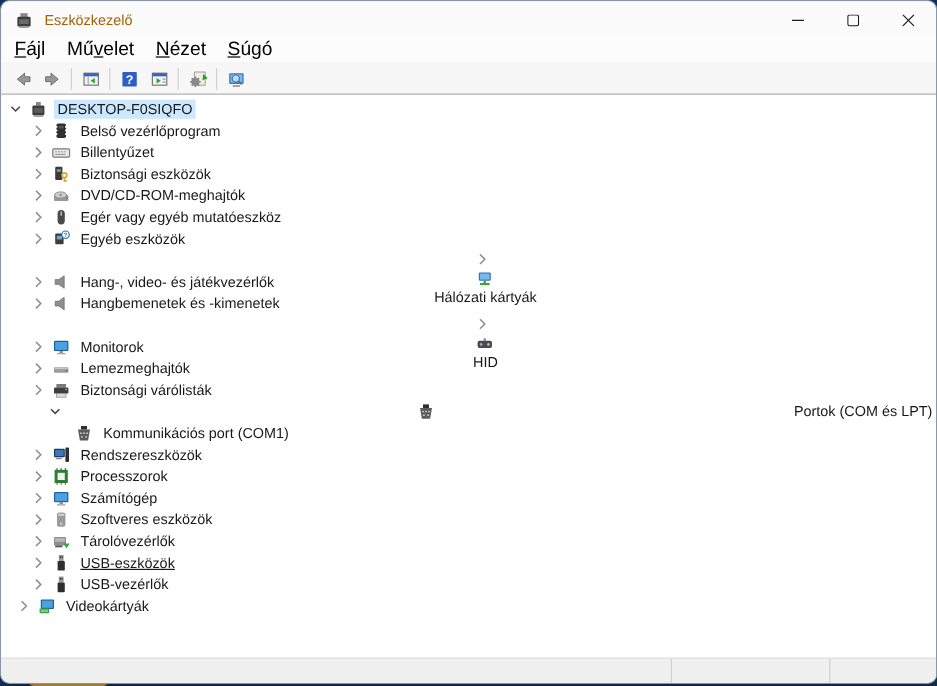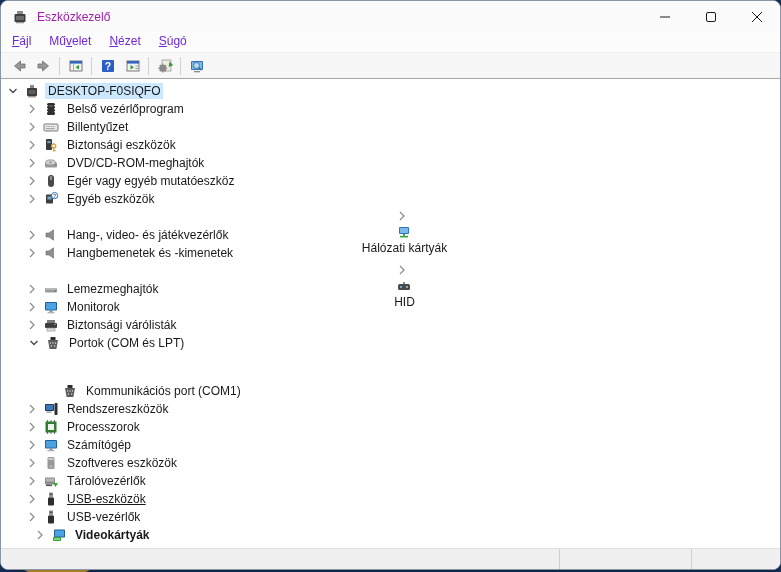--- a/index.html
+++ b/index.html
@@ -19,31 +19,31 @@
     background:#ffffff; border:1px solid #8a97a8; border-radius:8px;
     overflow:hidden; display:flex; flex-direction:column;
     box-shadow:0 6px 18px rgba(0,0,0,.35);
   }
   
   .titlebar {
     height:31px; flex:0 0 31px; background:#fbfbfc;
     display:flex; align-items:center;
   }
   .titlebar .app-icon { margin-left:11px; width:16px; height:16px; flex:0 0 16px; }
-  .titlebar .title { margin-left:9px; font-size:12px; color:#a21caf; }
+  .titlebar .title { margin-left:9px; font-size:12px; color:#a16207; }
   .controls { margin-left:auto; display:flex; height:100%; }
   .ctrl-btn {
     width:46px; height:100%; display:flex; align-items:center; justify-content:center;
     color:#1b1b1b; cursor:default;
   }
   
   .menubar {
     height:21px; flex:0 0 21px; background:#fcfcfc;
-    display:flex; align-items:flex-start; padding-left:2px;
-    border-bottom:1px solid #f0f0f0; font-size:12px; color:#6d28d9;
+    display:flex; align-items:center; padding-left:2px;
+    border-bottom:1px solid #f0f0f0; font-size:16px; color:#000000;
   }
   .menu-item { padding:2px 9px; }
   .menu-item .u { text-decoration:underline; }
   
   .toolbar {
     height:26px; flex:0 0 26px; background:#f7f7f7;
     display:flex; align-items:center; padding-left:5px;
     border-bottom:1px solid #a6a6a6;
   }
   .tb-btn { width:25px; height:22px; display:flex; align-items:center; justify-content:center; }
@@ -373,81 +373,81 @@
         <span class="lbl">HID</span>
       </div>
       <div class="tree-row" style="padding-left: 23px;">
         <span class="twisty">
           <svg width="16" height="16" viewBox="0 0 16 16">
             <path d="M6 4 L10 8 L6 12" fill="none" stroke="#8f8f8f" stroke-width="1.3"></path>
           </svg>
         </span>
         <span class="node-icon">
           <svg width="16" height="16" viewBox="0 0 16 16">
-            <rect x="2" y="7" width="12" height="4.6" rx="1" fill="#9a9a9a"></rect>
-            <rect x="2.4" y="7.3" width="11.2" height="1.4" fill="#c4c4c4"></rect>
-            <circle cx="12.5" cy="10" r=".9" fill="#3aa53a"></circle>
-          </svg>
-        </span>
-        <span class="lbl">Lemezmeghajtók</span>
-      </div>
-      <div class="tree-row" style="padding-left: 23px;">
-        <span class="twisty">
-          <svg width="16" height="16" viewBox="0 0 16 16">
-            <path d="M6 4 L10 8 L6 12" fill="none" stroke="#8f8f8f" stroke-width="1.3"></path>
-          </svg>
-        </span>
-        <span class="node-icon">
-          <svg width="16" height="16" viewBox="0 0 16 16">
             <rect x="2" y="3" width="12" height="8.6" rx="1" fill="#1f5f9e"></rect>
             <rect x="3" y="4" width="10" height="6.6" fill="#4aa3e0"></rect>
             <rect x="6.5" y="11.6" width="3" height="1.5" fill="#8a8a8a"></rect>
             <rect x="4.5" y="13.1" width="7" height="1.2" fill="#ababab"></rect>
           </svg>
         </span>
         <span class="lbl">Monitorok</span>
       </div>
       <div class="tree-row" style="padding-left: 23px;">
         <span class="twisty">
           <svg width="16" height="16" viewBox="0 0 16 16">
             <path d="M6 4 L10 8 L6 12" fill="none" stroke="#8f8f8f" stroke-width="1.3"></path>
           </svg>
         </span>
         <span class="node-icon">
           <svg width="16" height="16" viewBox="0 0 16 16">
+            <rect x="2" y="7" width="12" height="4.6" rx="1" fill="#9a9a9a"></rect>
+            <rect x="2.4" y="7.3" width="11.2" height="1.4" fill="#c4c4c4"></rect>
+            <circle cx="12.5" cy="10" r=".9" fill="#3aa53a"></circle>
+          </svg>
+        </span>
+        <span class="lbl">Lemezmeghajtók</span>
+      </div>
+      <div class="tree-row" style="padding-left: 23px;">
+        <span class="twisty">
+          <svg width="16" height="16" viewBox="0 0 16 16">
+            <path d="M6 4 L10 8 L6 12" fill="none" stroke="#8f8f8f" stroke-width="1.3"></path>
+          </svg>
+        </span>
+        <span class="node-icon">
+          <svg width="16" height="16" viewBox="0 0 16 16">
             <rect x="4" y="3" width="8" height="3" fill="#7a7a7a"></rect>
             <rect x="2" y="6" width="12" height="5" rx="1" fill="#3d3d3d"></rect>
             <circle cx="12" cy="7.5" r=".7" fill="#7fd17f"></circle>
             <rect x="4" y="11" width="8" height="3" fill="#dcdcdc" stroke="#8a8a8a" stroke-width=".6"></rect>
           </svg>
         </span>
         <span class="lbl">Biztonsági várólisták</span>
       </div>
-      <div class="tree-row" style="padding-left: 25px;">
+      <div class="tree-row" style="padding-left: 37px; justify-content: space-between;">
         <span class="twisty">
           <svg width="16" height="16" viewBox="0 0 16 16">
             <path d="M4.5 6 L8 9.5 L11.5 6" fill="none" stroke="#454545" stroke-width="1.3"></path>
           </svg>
         </span>
         <span class="node-icon">
           <svg width="16" height="16" viewBox="0 0 16 16">
             <rect x="5.5" y="2" width="5" height="3" fill="#2e2e2e"></rect>
             <path d="M3 5 h10 l-1.6 9 h-6.8 z" fill="#5c5c5c"></path>
             <g fill="#dddddd">
               <circle cx="5.5" cy="8" r=".7"></circle>
               <circle cx="8" cy="8" r=".7"></circle>
               <circle cx="10.5" cy="8" r=".7"></circle>
               <circle cx="6.3" cy="11" r=".7"></circle>
               <circle cx="9.7" cy="11" r=".7"></circle>
             </g>
           </svg>
         </span>
         <span class="lbl">Portok (COM és LPT)</span>
       </div>
-      <div class="tree-row" style="padding-left: 42px; margin-top: 30px;">
+      <div class="tree-row" style="padding-left: 42px;">
         <span class="twisty"></span>
         <span class="node-icon">
           <svg width="16" height="16" viewBox="0 0 16 16">
             <rect x="5.5" y="2" width="5" height="3" fill="#2e2e2e"></rect>
             <path d="M3 5 h10 l-1.6 9 h-6.8 z" fill="#5c5c5c"></path>
             <g fill="#dddddd">
               <circle cx="5.5" cy="8" r=".7"></circle>
               <circle cx="8" cy="8" r=".7"></circle>
               <circle cx="10.5" cy="8" r=".7"></circle>
               <circle cx="6.3" cy="11" r=".7"></circle>
@@ -567,21 +567,21 @@
         <span class="node-icon">
           <svg width="16" height="16" viewBox="0 0 16 16">
             <rect x="6" y="1.5" width="4" height="5" fill="#9a9a9a"></rect>
             <rect x="6.8" y="2.5" width="1" height="1.6" fill="#3a3a3a"></rect>
             <rect x="8.3" y="2.5" width="1" height="1.6" fill="#3a3a3a"></rect>
             <rect x="5" y="6.5" width="6" height="8" rx="1" fill="#2e2e2e"></rect>
           </svg>
         </span>
         <span class="lbl">USB-vezérlők</span>
       </div>
-      <div class="tree-row" style="padding-left: 31px; font-weight: bold;">
+      <div class="tree-row" style="padding-left: 11px;">
         <span class="twisty">
           <svg width="16" height="16" viewBox="0 0 16 16">
             <path d="M6 4 L10 8 L6 12" fill="none" stroke="#8f8f8f" stroke-width="1.3"></path>
           </svg>
         </span>
         <span class="node-icon">
           <svg width="16" height="16" viewBox="0 0 16 16">
             <rect x="3" y="2.5" width="11" height="8" rx=".8" fill="#1f5f9e"></rect>
             <rect x="4" y="3.5" width="9" height="6" fill="#4aa3e0"></rect>
             <rect x="2" y="10" width="8" height="4" rx=".8" fill="#3aa53a"></rect>

